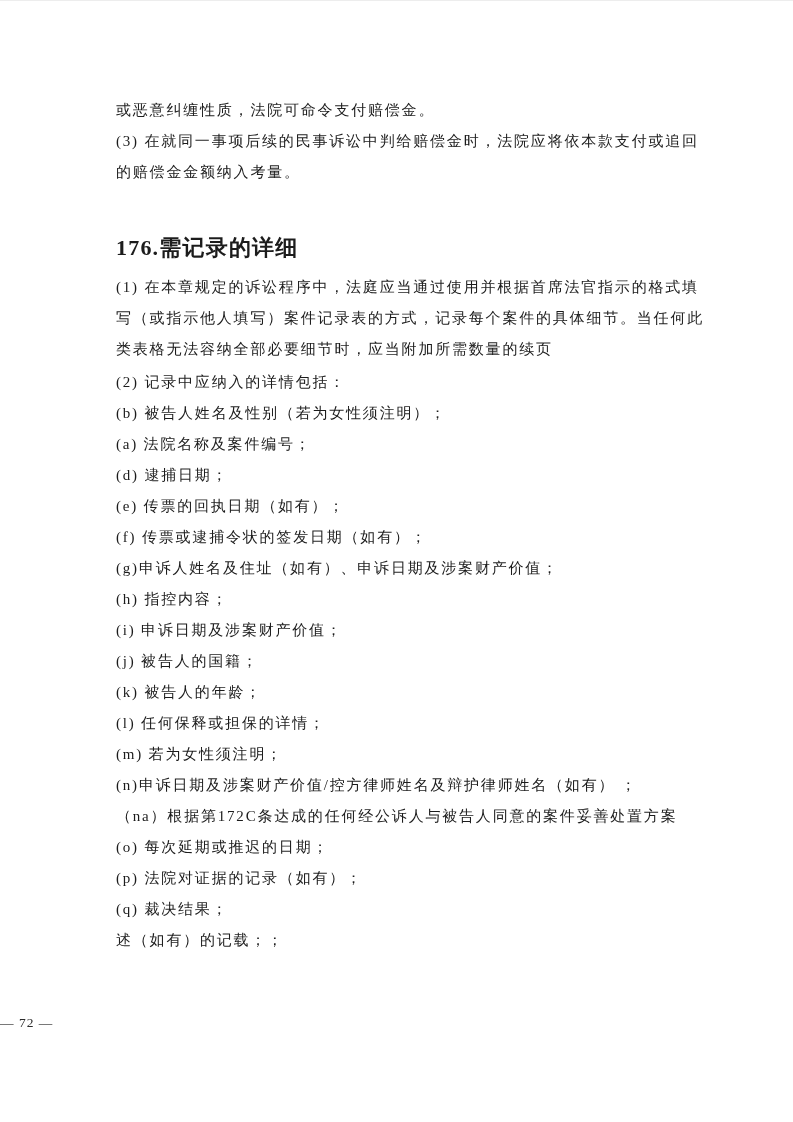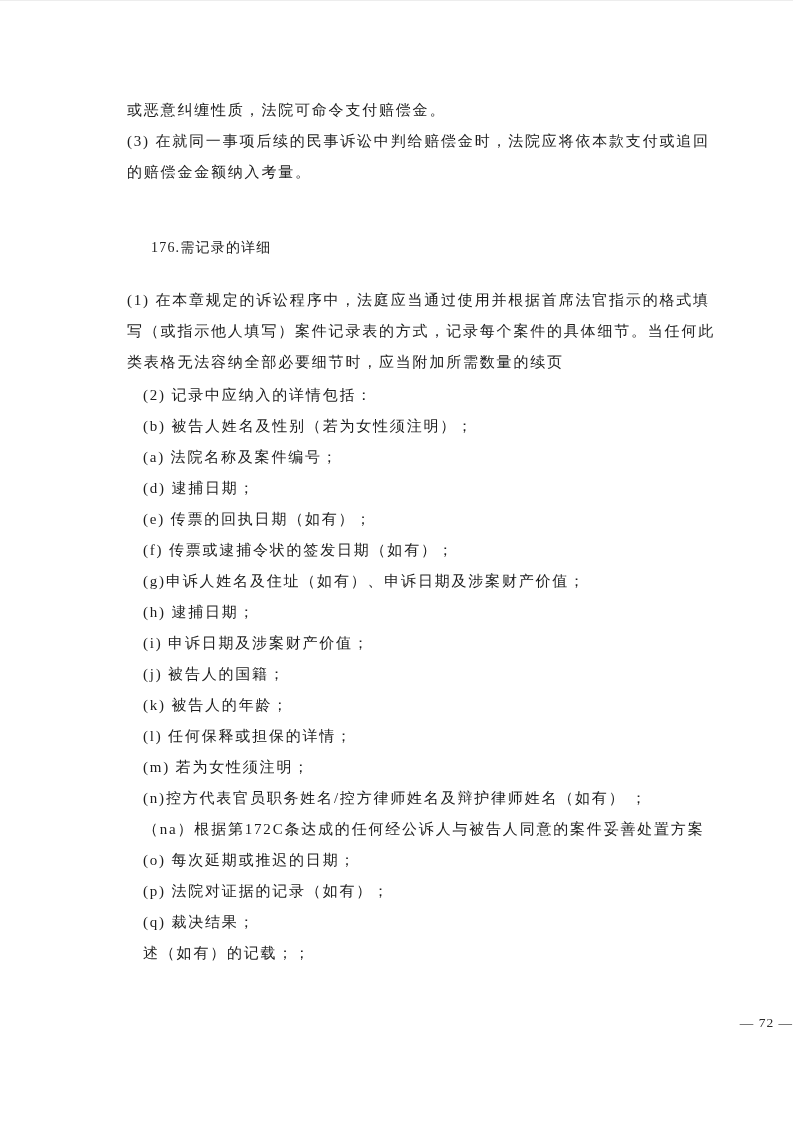--- a/index.html
+++ b/index.html
@@ -13,51 +13,50 @@
     height: 1122px;
     background: #ffffff;
     overflow: hidden;
     font-family: "Liberation Serif", "DejaVu Serif", serif;
     color: #1c1c1c;
     border-top: 1px solid #ededed;
     box-sizing: border-box;
   }
   .content {
     position: absolute;
-    left: 127px;
+    left: 116px;
     top: 94px;
     width: 562px;
   }
   .line {
     height: 31px;
     line-height: 31px;
     font-size: 15px;
     letter-spacing: 1.8px;
     white-space: nowrap;
   }
   .heading-line {
     margin-top: 44px;
     height: 31px;
     line-height: 31px;
-    font-size: 14px;
-    font-weight: 400;
+    font-size: 22px;
+    font-weight: 700;
     letter-spacing: 1.2px;
     white-space: nowrap;
-    margin-left: 24px;
   }
-  .block-para1 { margin-top: 22px; }
-  .block-list  { margin-top: 2px; margin-left: 16px; }
+  .block-para1 { margin-top: 9px; }
+  .block-list  { margin-top: 2px; }
   .footer {
     position: absolute;
     top: 1013px;
     left: 0;
     width: 100%;
     height: 18px;
     line-height: 18px;
-    text-align: right;
+    text-align: left;
     font-size: 13.5px;
     letter-spacing: 1px;
     color: #2a2a2a;
   }
 </style>
 </head>
 <body>
 
 <div class="page">
   <div class="content">
@@ -77,27 +76,27 @@
     </div>
 
     <div class="block block-list">
       <div class="line">(2) 记录中应纳入的详情包括：</div>
       <div class="line">(b) 被告人姓名及性别（若为女性须注明）；</div>
       <div class="line">(a) 法院名称及案件编号；</div>
       <div class="line">(d) 逮捕日期；</div>
       <div class="line">(e) 传票的回执日期（如有）；</div>
       <div class="line">(f) 传票或逮捕令状的签发日期（如有）；</div>
       <div class="line">(g)申诉人姓名及住址（如有）、申诉日期及涉案财产价值；</div>
-      <div class="line">(h) 逮捕日期；</div>
+      <div class="line">(h) 指控内容；</div>
       <div class="line">(i) 申诉日期及涉案财产价值；</div>
       <div class="line">(j) 被告人的国籍；</div>
       <div class="line">(k) 被告人的年龄；</div>
       <div class="line">(l) 任何保释或担保的详情；</div>
       <div class="line">(m) 若为女性须注明；</div>
-      <div class="line">(n)控方代表官员职务姓名/控方律师姓名及辩护律师姓名（如有） ；</div>
+      <div class="line">(n)申诉日期及涉案财产价值/控方律师姓名及辩护律师姓名（如有） ；</div>
       <div class="line">（na）根据第172C条达成的任何经公诉人与被告人同意的案件妥善处置方案</div>
       <div class="line">(o) 每次延期或推迟的日期；</div>
       <div class="line">(p) 法院对证据的记录（如有）；</div>
       <div class="line">(q) 裁决结果；</div>
       <div class="line">述（如有）的记载；；</div>
     </div>
 
   </div>
 
   <div class="footer">— 72 —</div>

